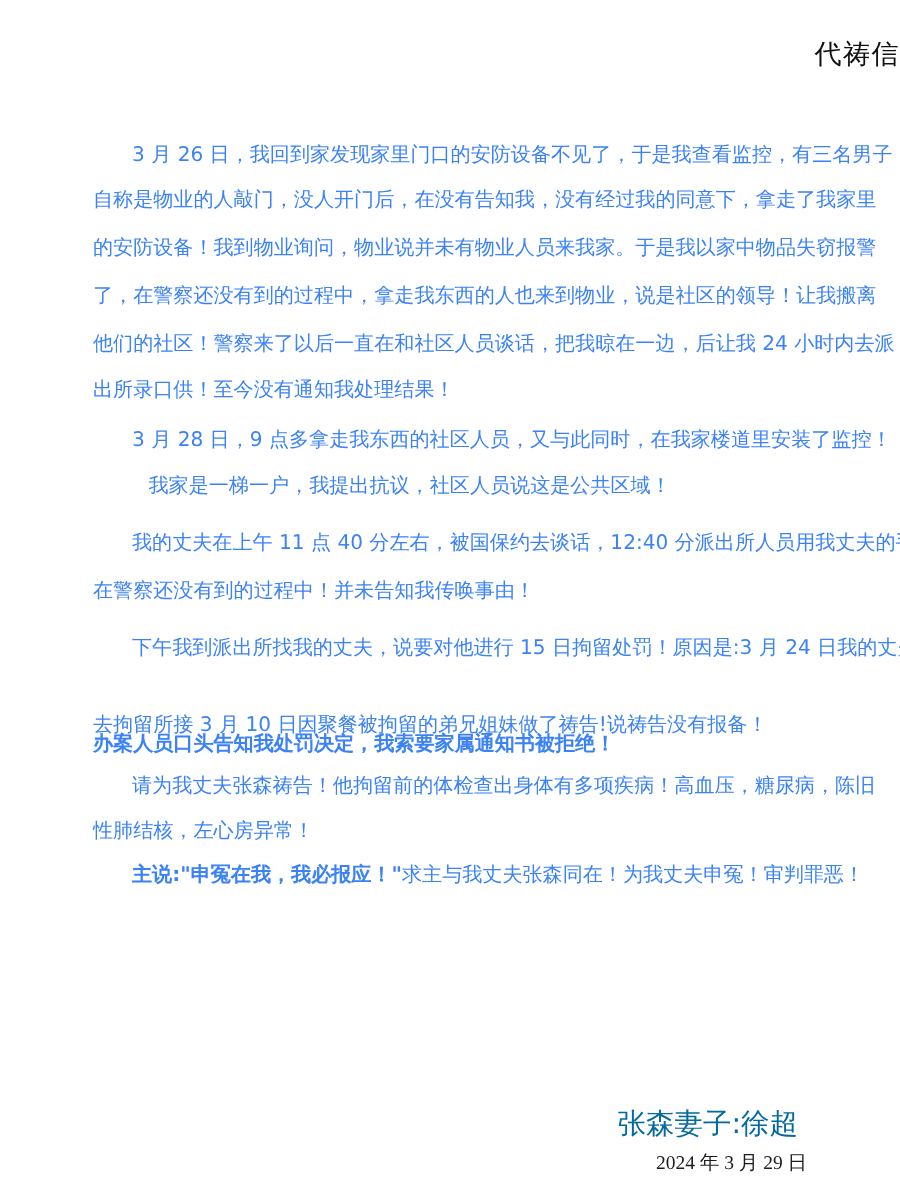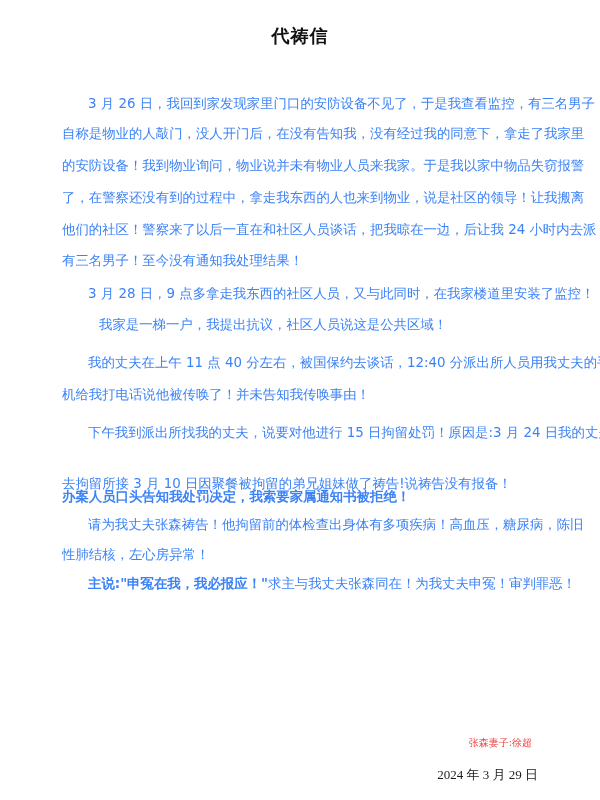--- a/index.html
+++ b/index.html
@@ -13,42 +13,42 @@
       position: relative;
       overflow: hidden;
       font-family: "DejaVu Sans", "Liberation Sans", sans-serif;
       color: #1a1a1a;
     }
     .title {
       position: absolute;
       top: 24px;
       left: 0;
       width: 600px;
-      text-align: center;
+      text-align: right;
       font-size: 18px;
-      font-weight: bold;
+      font-weight: normal;
       letter-spacing: 1px;
       color: #111;
     }
     .line {
       position: absolute;
       left: 62px;
       font-size: 13.4px;
       white-space: nowrap;
       line-height: 18px;
       color: #3b82f6;
     }
     .indent { left: 88px; }
     .bold { font-weight: bold; }
     .sig {
       position: absolute;
       right: 68px;
-      font-size: 10px;
+      font-size: 19px;
       white-space: nowrap;
-      color: #ef4444;
+      color: #0369a1;
     }
     .date {
       position: absolute;
       right: 62px;
       font-family: "Liberation Serif", "DejaVu Serif", serif;
       font-size: 13px;
       white-space: nowrap;
       color: #1c1c1c;
     }
   </style>
@@ -56,27 +56,27 @@
 <body>
 
 <div>
   <div class="title">代祷信</div>
 
   <div class="line indent" style="top:95px;">3 月 26 日，我回到家发现家里门口的安防设备不见了，于是我查看监控，有三名男子</div>
   <div class="line" style="top:125px;">自称是物业的人敲门，没人开门后，在没有告知我，没有经过我的同意下，拿走了我家里</div>
   <div class="line" style="top:157px;">的安防设备！我到物业询问，物业说并未有物业人员来我家。于是我以家中物品失窃报警</div>
   <div class="line" style="top:189px;">了，在警察还没有到的过程中，拿走我东西的人也来到物业，说是社区的领导！让我搬离</div>
   <div class="line" style="top:221px;">他们的社区！警察来了以后一直在和社区人员谈话，把我晾在一边，后让我 24 小时内去派</div>
-  <div class="line" style="top:252px;">有三名男子！至今没有通知我处理结果！</div>
+  <div class="line" style="top:252px;">出所录口供！至今没有通知我处理结果！</div>
 
   <div class="line indent" style="top:285px;">3 月 28 日，9 点多拿走我东西的社区人员，又与此同时，在我家楼道里安装了监控！</div>
   <div class="line" style="top:316px;margin-left:37px;">我家是一梯一户，我提出抗议，社区人员说这是公共区域！</div>
 
   <div class="line indent" style="top:354px;">我的丈夫在上午 11 点 40 分左右，被国保约去谈话，12:40 分派出所人员用我丈夫的手</div>
-  <div class="line" style="top:386px;">机给我打电话说他被传唤了！并未告知我传唤事由！</div>
+  <div class="line" style="top:386px;">在警察还没有到的过程中！并未告知我传唤事由！</div>
 
   <div class="line indent" style="top:424px;">下午我到派出所找我的丈夫，说要对他进行 15 日拘留处罚！原因是:3 月 24 日我的丈夫</div>
   <div class="line" style="top:455px;margin-top:20px;">去拘留所接 3 月 10 日因聚餐被拘留的弟兄姐妹做了祷告!说祷告没有报备！</div>
   <div class="line" style="top:488px;font-weight:bold;">办案人员口头告知我处罚决定，我索要家属通知书被拒绝！</div>
 
   <div class="line indent" style="top:516px;">请为我丈夫张森祷告！他拘留前的体检查出身体有多项疾病！高血压，糖尿病，陈旧</div>
   <div class="line" style="top:546px;">性肺结核，左心房异常！</div>
 
   <div class="line indent" style="top:575px;">
     <span class="bold">主说:"申冤在我，我必报应！"</span><span>求主与我丈夫张森同在！为我丈夫申冤！审判罪恶！</span>

